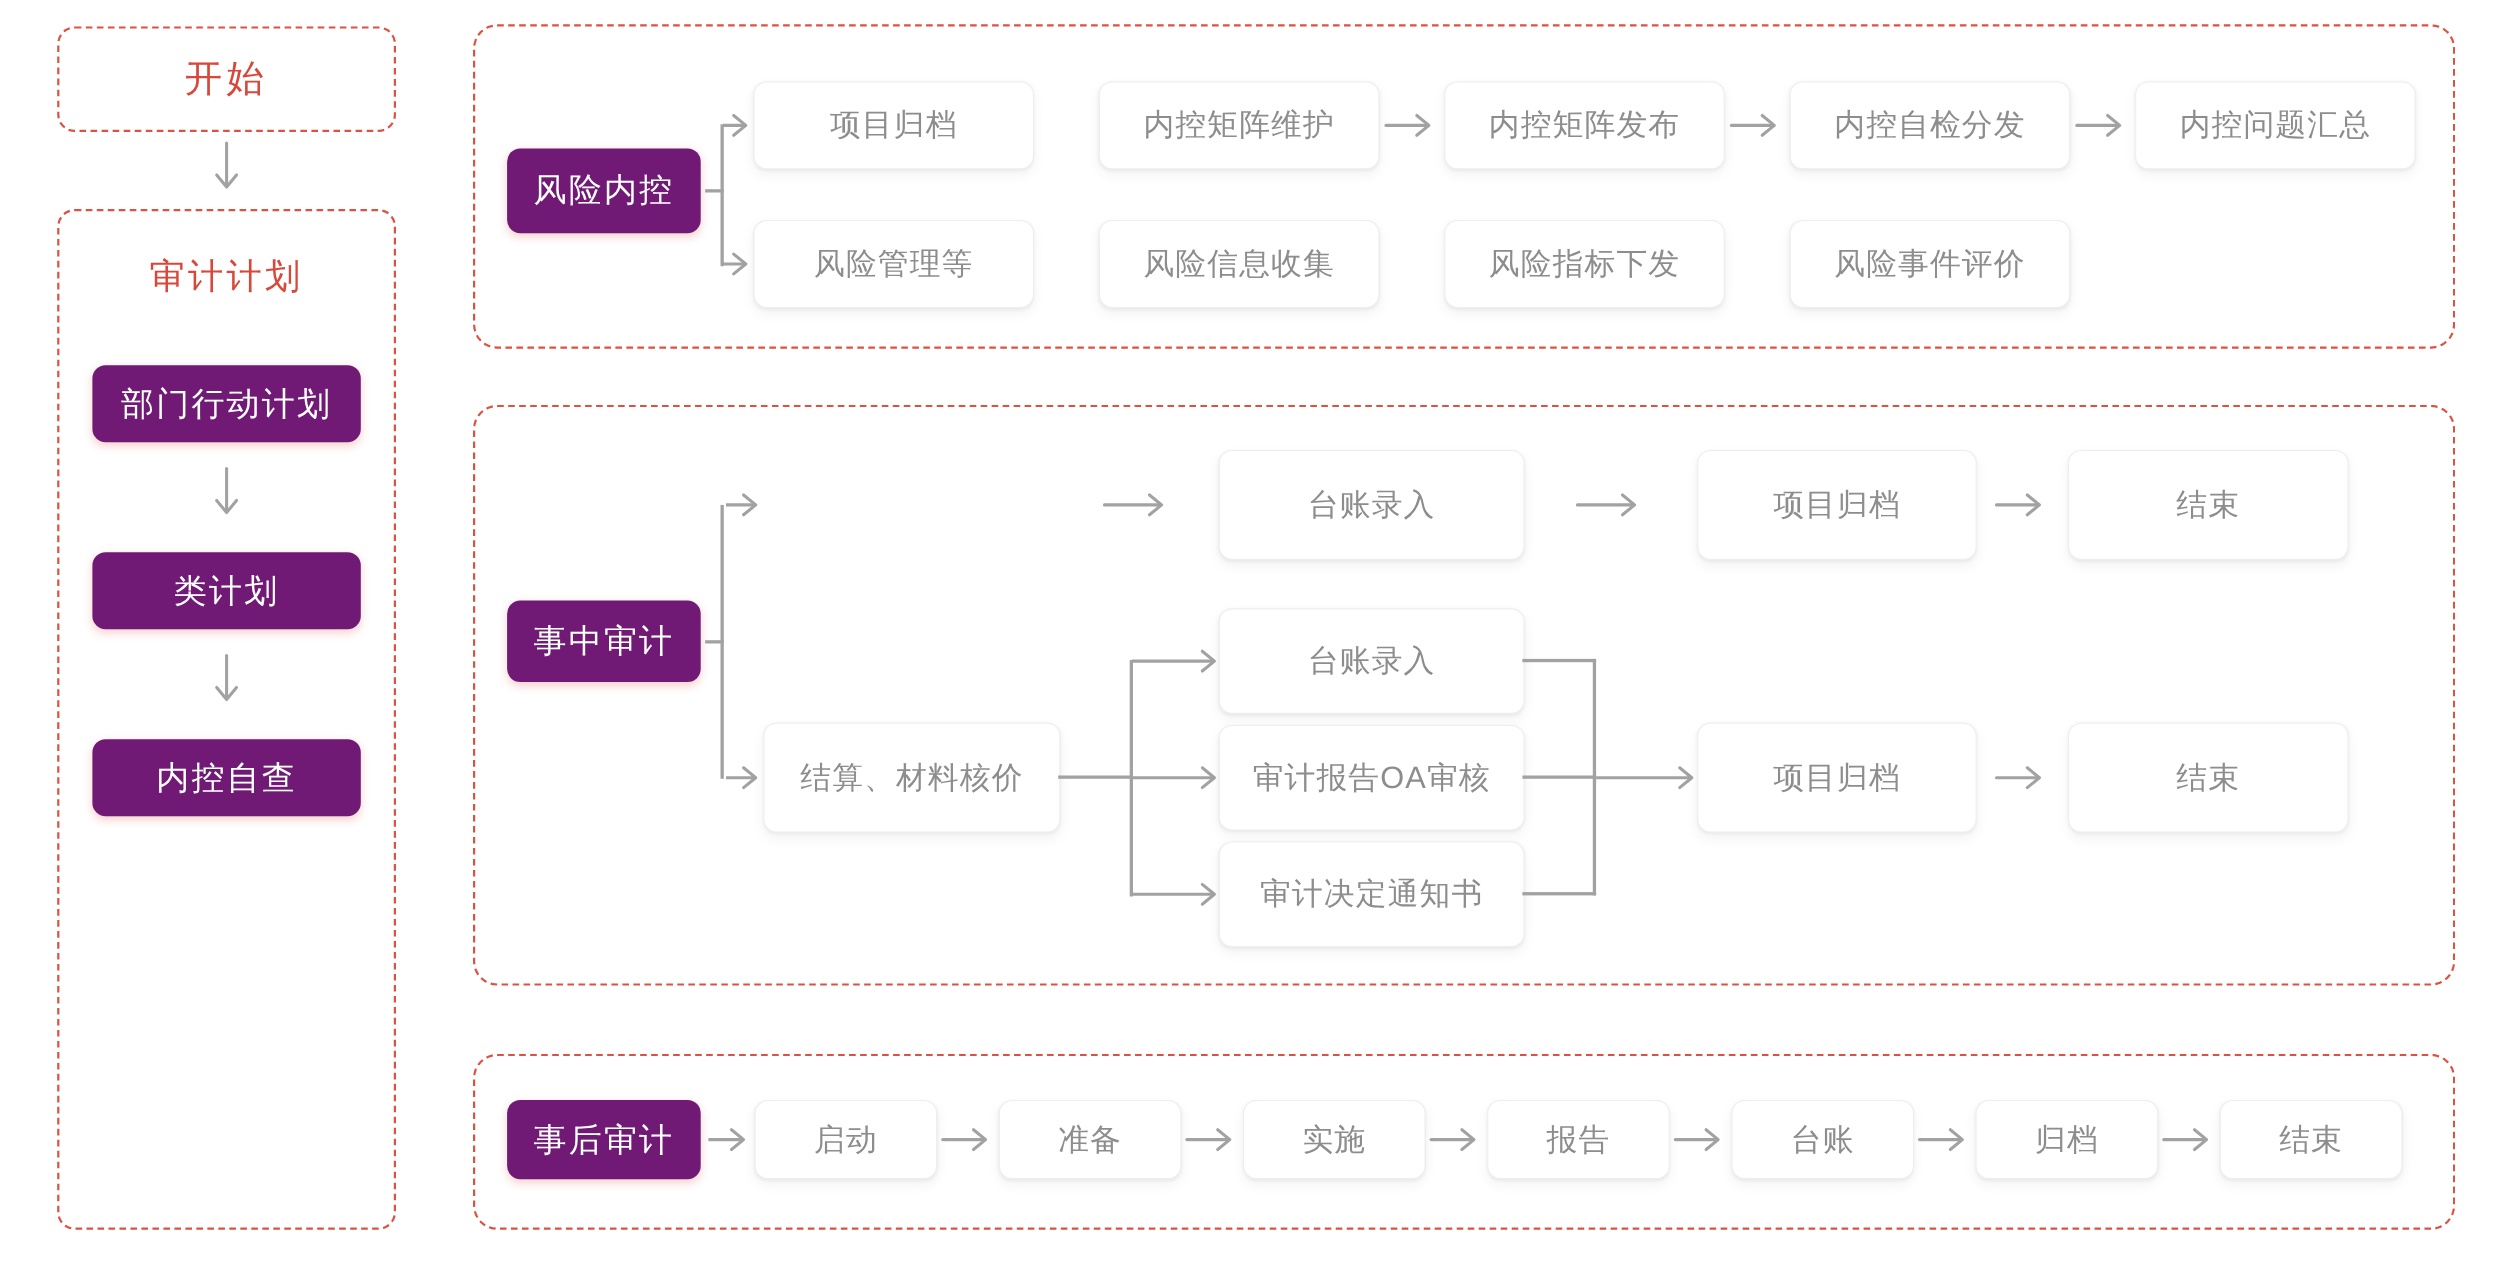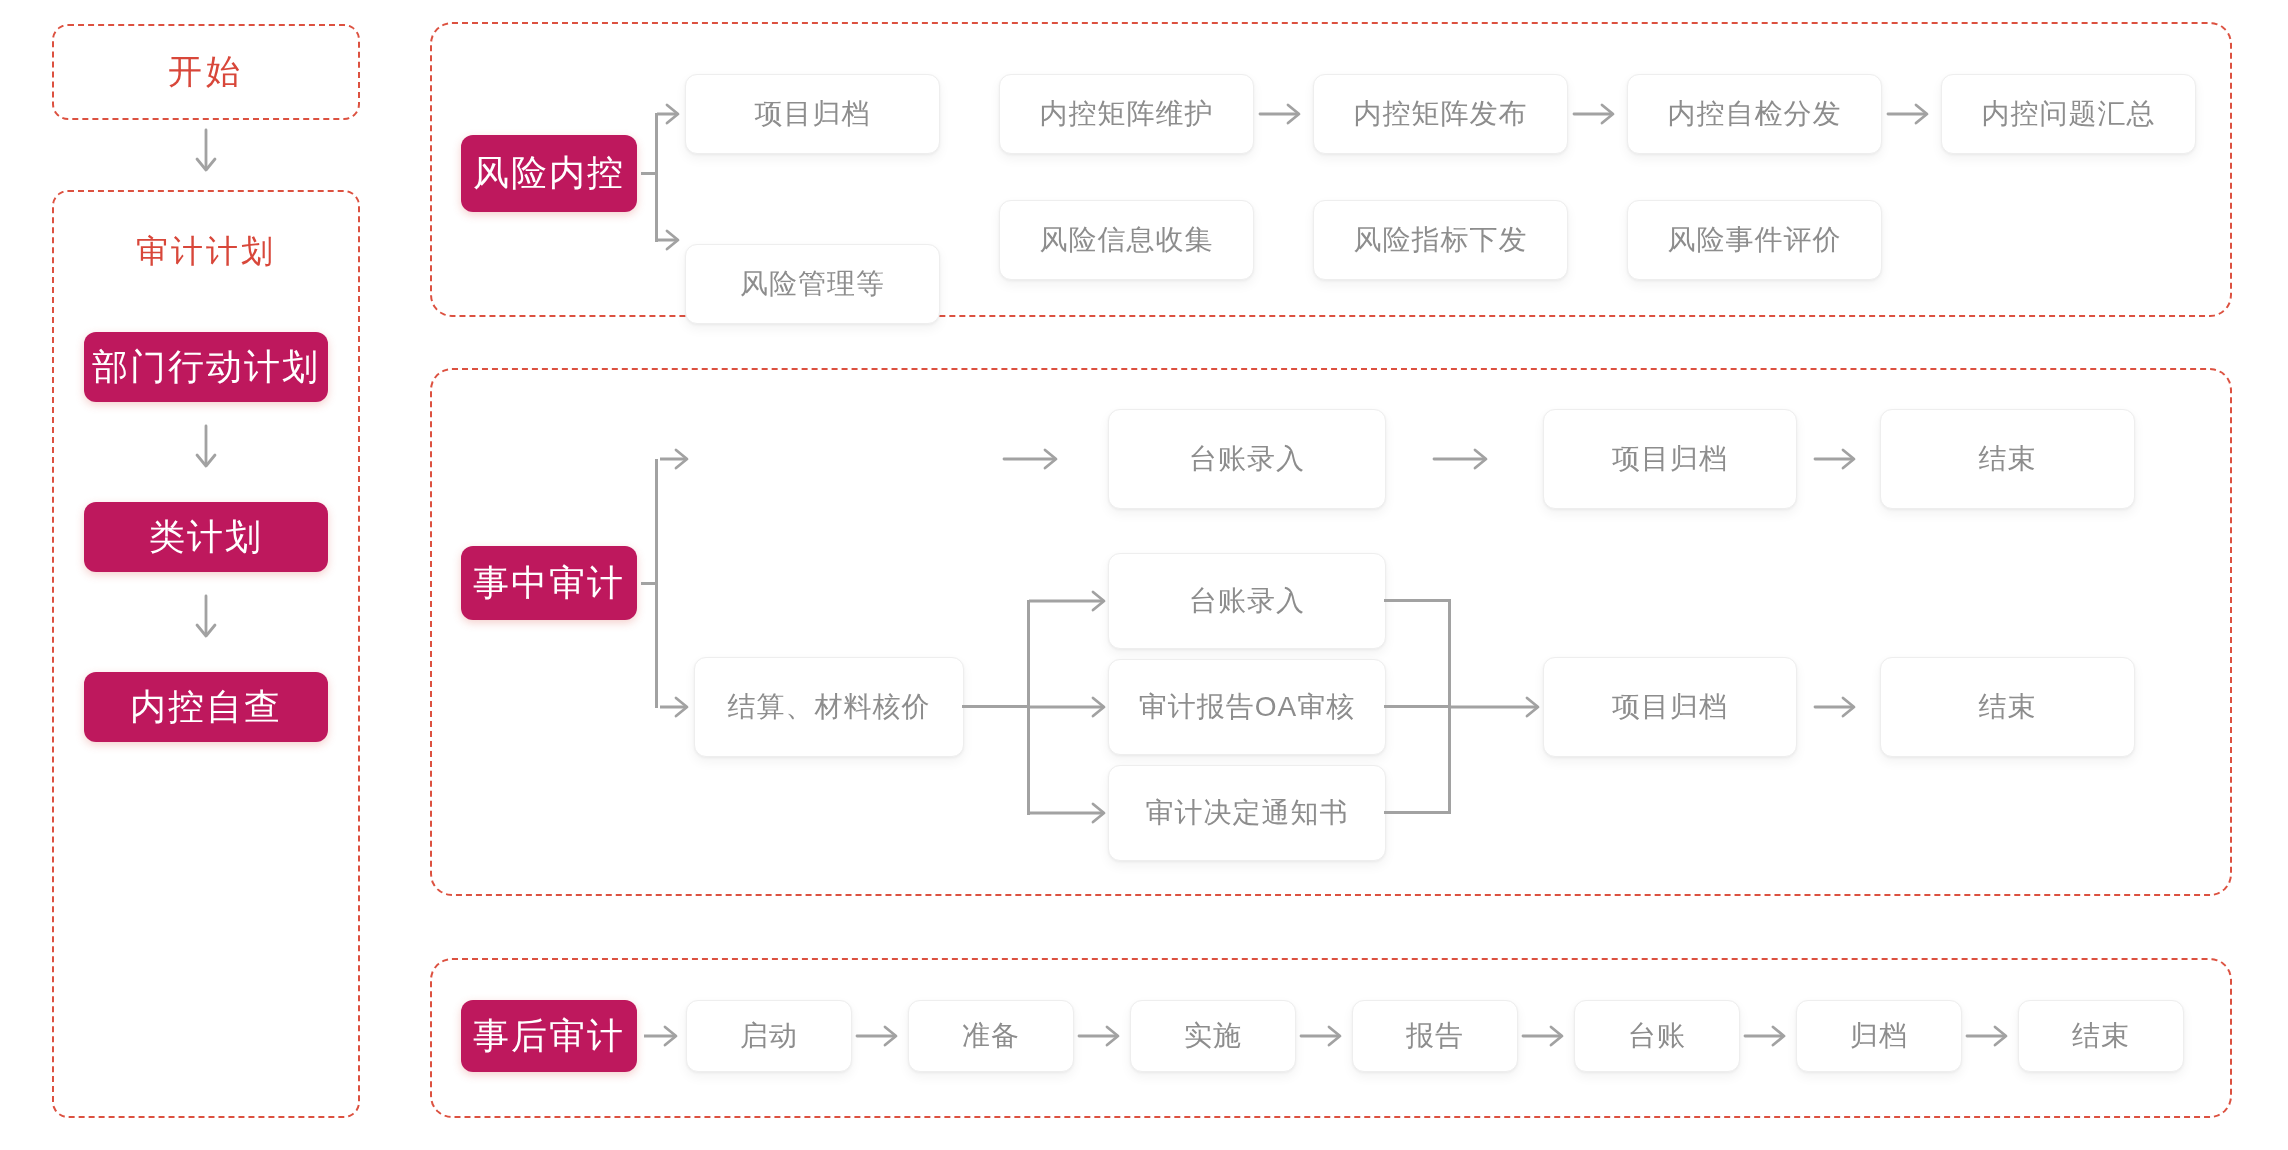--- a/index.html
+++ b/index.html
@@ -6,21 +6,21 @@
   .canvas{position:relative;width:2288px;height:1150px;background:#fff;
           font-family:"Liberation Sans","DejaVu Sans",sans-serif;overflow:hidden;}
   .dashed{position:absolute;border:2px dashed #dc5140;border-radius:22px;box-sizing:border-box;}
   .dashed.sm{border-radius:16px;}
   .node{position:absolute;display:flex;align-items:center;justify-content:center;
         text-align:center;box-sizing:border-box;}
   .wnode{background:#fff;border:1px solid #eeeeee;border-radius:12px;
          box-shadow:0 5px 12px rgba(0,0,0,.05),0 1px 3px rgba(0,0,0,.05);
          color:#8d8d8d;font-size:28px;letter-spacing:1px;}
   .wnode.two{flex-direction:column;font-size:27px;line-height:1.4;}
-  .rnode{background:#be185d;border-radius:12px;color:#ffffff;font-size:36px;
+  .rnode{background:#701a75;border-radius:12px;color:#ffffff;font-size:30px;
          letter-spacing:2px;box-shadow:0 3px 8px rgba(216,71,58,.25);}
   .rtext{position:absolute;color:#d8473a;font-size:32px;letter-spacing:3px;
          display:flex;align-items:center;justify-content:center;}
   .line{position:absolute;background:#a2a2a2;}
   svg.arrow{position:absolute;display:block;}
   svg.arrow path{stroke:#a2a2a2;stroke-width:2.8;fill:none;stroke-linecap:round;stroke-linejoin:round;}
 </style>
 </head>
 <body>
 
@@ -94,21 +94,21 @@
     <span>内控自检分发</span>
   </div>
   <svg class="arrow" style="left:1886px;top:101px;" width="50" height="26" viewBox="0 0 50 26">
     <path d="M2 13 H39"></path>
       <path d="M30 4 L41 13 L30 22"></path>
   </svg>
   <div class="node wnode" style="left:1941px;top:74px;width:255px;height:80px;">
     <span>内控问题汇总</span>
   </div>
 
-  <div class="node wnode" style="left:685px;top:200px;width:255px;height:80px;margin-top:44px;">
+  <div class="node wnode" style="left:685px;top:200px;width:255px;height:80px;">
     <span>风险管理等</span>
   </div>
   <div class="node wnode" style="left:999px;top:200px;width:255px;height:80px;">
     <span>风险信息收集</span>
   </div>
   <div class="node wnode" style="left:1313px;top:200px;width:255px;height:80px;">
     <span>风险指标下发</span>
   </div>
   <div class="node wnode" style="left:1627px;top:200px;width:255px;height:80px;">
     <span>风险事件评价</span>

